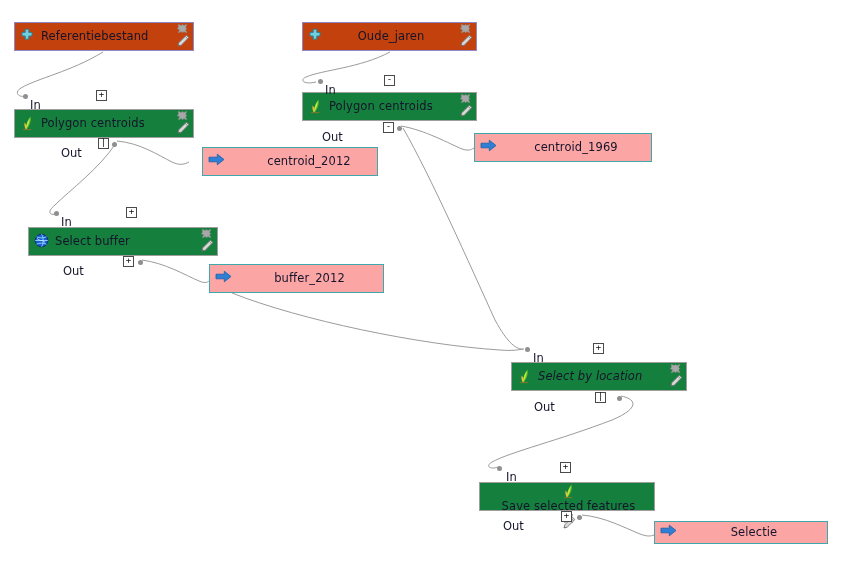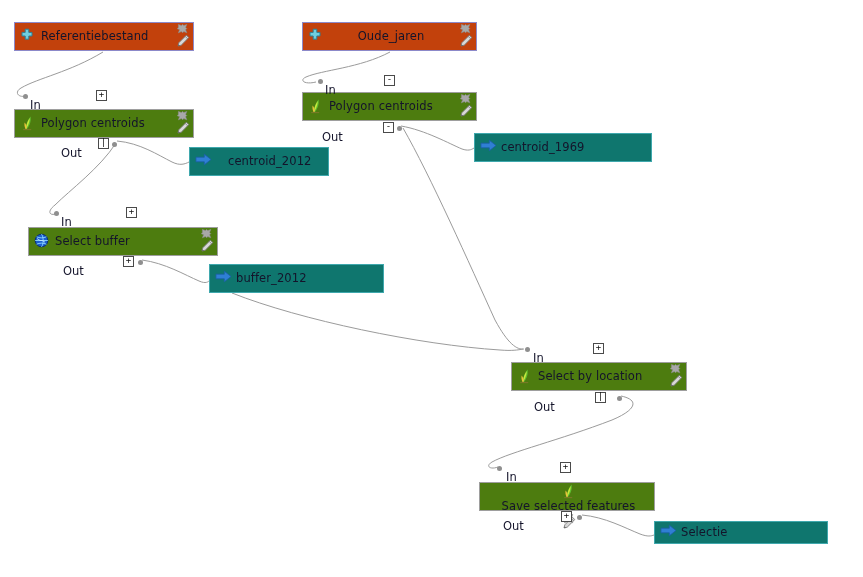--- a/index.html
+++ b/index.html
@@ -29,28 +29,29 @@
     white-space:nowrap;
   }
   .node .lbl{ flex:1 1 auto; padding-left:3px; letter-spacing:.1px;}
 
   .node.layer{        
     background:#c2410c;
     border-color:#8c89c9;
     height:29px;
   }
   .node.proc{         
-    background:#4d7c0f;
+    background:#15803d;
     border-color:#9e9e9e;
     height:29px;
   }
   .node.data{         
-    background:#0f766e;
+    background:#fca5a5;
     border-color:#3fa8ad;
     height:29px;
+    text-align:center;
   }
 
   .ico{
     width:18px;height:18px;
     flex:0 0 18px;
     margin-left:5px;
     position:relative;
     display:inline-block;
   }
   .ico svg{display:block;}
@@ -207,21 +208,21 @@
           <span class="x"><svg width="12" height="12" viewBox="0 0 12 12">
               <path d="M1.4 1.4l3 1.2 1.2-1.2 1.2 1.2 3-1.2-1.2 3 1.2 1.2-1.2 1.2 1.2 3-3-1.2-1.2 1.2-1.2-1.2-3 1.2 1.2-3L0.2 5.6l1.2-1.2z" fill="#a8a8a8" stroke="#8c8c8c" stroke-width=".6"></path>
             </svg></span>
           <span class="pen"><svg width="14" height="14" viewBox="0 0 14 14">
               <path d="M10.4 1.2l2.4 2.4-7.6 7.6-3.2.8.8-3.2z" fill="#d8d8d8" stroke="#7b7b7b" stroke-width=".9" stroke-linejoin="round"></path>
               <path d="M9.2 2.4l2.4 2.4" stroke="#7b7b7b" stroke-width=".8"></path>
               <path d="M2 11.2l1.6.4" stroke="#5a5a5a" stroke-width=".8"></path>
             </svg></span>
         </span>
       </div>
-      <div class="node proc" style="left: 511px; top: 362px; width: 176px; height: 29px;">
+      <div class="node proc" style="left: 511px; top: 362px; width: 176px; height: 29px; font-style: italic;">
         <span class="ico">
           <svg width="15" height="16" viewBox="0 0 15 16">
             <path d="M10.5 1.5c.9 4.2-.6 9-3.4 12.3-.6.7-1.4.4-1.3-.5.4-4.6 2.2-8.9 4.7-11.8z" fill="#5fbf2f"></path>
             <path d="M9.8 3c-.2 3.6-1.4 7.2-3.1 9.8-.3.5-.8.2-.7-.4.6-3.6 2-6.9 3.8-9.4z" fill="#c9e83a"></path>
             <path d="M4.6 7.6c1.5 1.6 2.2 4 2 6.2-.1.7-.8.8-1.1.2-1-2.1-1.3-4.4-.9-6.4z" fill="#e8c23a"></path>
             <path d="M3.2 14.6h8" stroke="#7a7a2a" stroke-width="1.1" fill="none"></path>
           </svg>
         </span>
         <span class="lbl">Select by location</span>
         <span class="acts">
@@ -249,21 +250,21 @@
           <span class="x"><svg width="12" height="12" viewBox="0 0 12 12">
               <path d="M1.4 1.4l3 1.2 1.2-1.2 1.2 1.2 3-1.2-1.2 3 1.2 1.2-1.2 1.2 1.2 3-3-1.2-1.2 1.2-1.2-1.2-3 1.2 1.2-3L0.2 5.6l1.2-1.2z" fill="#a8a8a8" stroke="#8c8c8c" stroke-width=".6"></path>
             </svg></span>
           <span class="pen"><svg width="14" height="14" viewBox="0 0 14 14">
               <path d="M10.4 1.2l2.4 2.4-7.6 7.6-3.2.8.8-3.2z" fill="#d8d8d8" stroke="#7b7b7b" stroke-width=".9" stroke-linejoin="round"></path>
               <path d="M9.2 2.4l2.4 2.4" stroke="#7b7b7b" stroke-width=".8"></path>
               <path d="M2 11.2l1.6.4" stroke="#5a5a5a" stroke-width=".8"></path>
             </svg></span>
         </span>
       </div>
-      <div class="node data" style="left: 189px; top: 147px; width: 140px; height: 29px; gap: 12px;">
+      <div class="node data" style="left: 202px; top: 147px; width: 176px; height: 29px; gap: 12px;">
         <span class="ico">
           <svg width="17" height="13" viewBox="0 0 17 13">
             <path d="M1 4.2h8.3V1.2L16 6.5l-6.7 5.3V8.8H1z" fill="#2f7fd4" stroke="#1c5ea8" stroke-width=".8" stroke-linejoin="round"></path>
           </svg>
         </span>
         <span class="lbl">centroid_2012</span>
       </div>
       <div class="node data" style="left: 474px; top: 133px; width: 178px; height: 29px;">
         <span class="ico">
           <svg width="17" height="13" viewBox="0 0 17 13">

